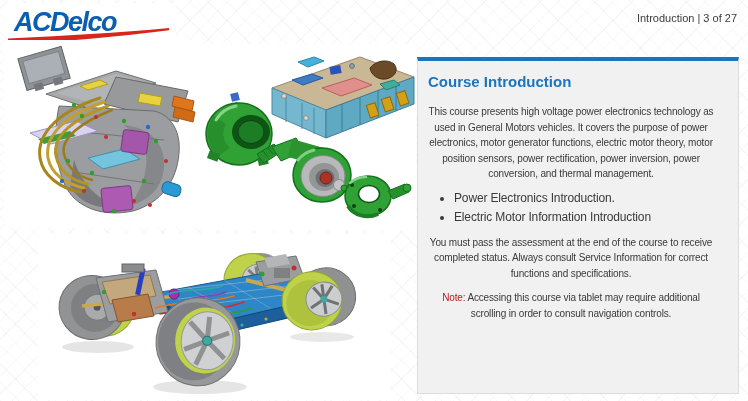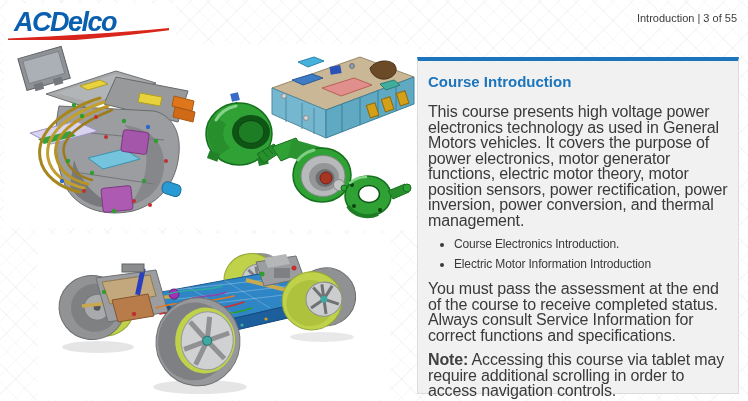--- a/index.html
+++ b/index.html
@@ -18,49 +18,50 @@
   }
   .img-block{position:absolute;background:#fff;}
   .img-drive{left:4px;top:40px;width:198px;height:188px;}
   .img-motor{left:202px;top:44px;width:214px;height:186px;}
   .img-chassis{left:38px;top:234px;width:352px;height:166px;}
 
   .panel{
     position:absolute;left:417px;top:57px;width:322px;height:337px;
     box-sizing:border-box;background:#f1f1f2;
     border:1px solid #dcdcdd;border-top:4px solid #1c75bc;
-    padding:9px 8px 10px 9px;
+    padding:9px 24px 10px 9px;
   }
   .panel h1{
     font-size:15px;line-height:18px;color:#1c75bc;font-weight:bold;
     margin:3px 0 13px 1px;
   }
   .panel p{
-    font-size:16px;line-height:15.5px;color:#3a3a3a;margin:0 0 9px 1px;
+    font-size:10px;line-height:15.5px;color:#3a3a3a;margin:0 0 9px 1px;
     letter-spacing:-0.15px;
+    text-align:center;
   }
   .panel ul{margin:0 0 9px;padding-left:27px;}
   .panel li{
     font-size:12px;line-height:15.5px;color:#3a3a3a;margin:0 0 4px;
     letter-spacing:-0.15px;
   }
-  .note-label{color:#404040;font-weight:bold;}
+  .note-label{color:#b91c1c;font-weight:normal;}
 </style>
 </head>
 <body>
 
 <div class="page">
 
   <svg class="logo" viewBox="0 0 170 42">
     <rect x="0" y="0" width="170" height="42" fill="#ffffff"></rect>
     <text x="8" y="28" font-family="Liberation Sans, sans-serif" font-size="27" font-weight="bold" font-style="italic" fill="#0a5fae" letter-spacing="-1.5">ACDelco</text>
     <path d="M2,35.5 C55,33 115,29.5 163,25 L163,27.2 C115,33.5 55,39 2,41 Z" fill="#d9261c"></path>
   </svg>
 
-  <div class="page-indicator">Introduction | 3 of 55</div>
+  <div class="page-indicator">Introduction | 3 of 27</div>
 
   <svg class="img-block img-drive" viewBox="0 0 198 188">
     <rect x="0" y="0" width="198" height="188" fill="#ffffff"></rect>
 
     <g transform="rotate(-16 40 30)">
       <rect x="18" y="12" width="45" height="33" fill="#8f9296" stroke="#5f6266"></rect>
       <rect x="22" y="16" width="37" height="23" fill="#aab0b6" stroke="#7d8288"></rect>
       <rect x="26" y="41" width="9" height="7" fill="#74777b"></rect>
       <rect x="46" y="41" width="9" height="7" fill="#74777b"></rect>
     </g>
@@ -296,20 +297,20 @@
           <line x1="286" y1="66" x2="286" y2="81"></line>
       </g>
       <circle cx="286" cy="66" r="3.5" fill="#3fa8a2"></circle>
     </g>
   </svg>
 
   <aside class="panel">
     <h1>Course Introduction</h1>
     <p>This course presents high voltage power electronics technology as used in General Motors vehicles. It covers the purpose of power electronics, motor generator functions, electric motor theory, motor position sensors, power rectification, power inversion, power conversion, and thermal management.</p>
     <ul>
-      <li>Course Electronics Introduction.</li>
+      <li>Power Electronics Introduction.</li>
       <li>Electric Motor Information Introduction</li>
     </ul>
     <p>You must pass the assessment at the end of the course to receive completed status. Always consult Service Information for correct functions and specifications.</p>
-    <p><span class="note-label">Note:</span><span> Accessing this course via tablet may require additional scrolling in order to access navigation controls.</span></p>
+    <p><span class="note-label">Note:</span><span> Accessing this course via tablet may require additional scrolling in order to consult navigation controls.</span></p>
   </aside>
 
 </div>
 
 </body></html>

